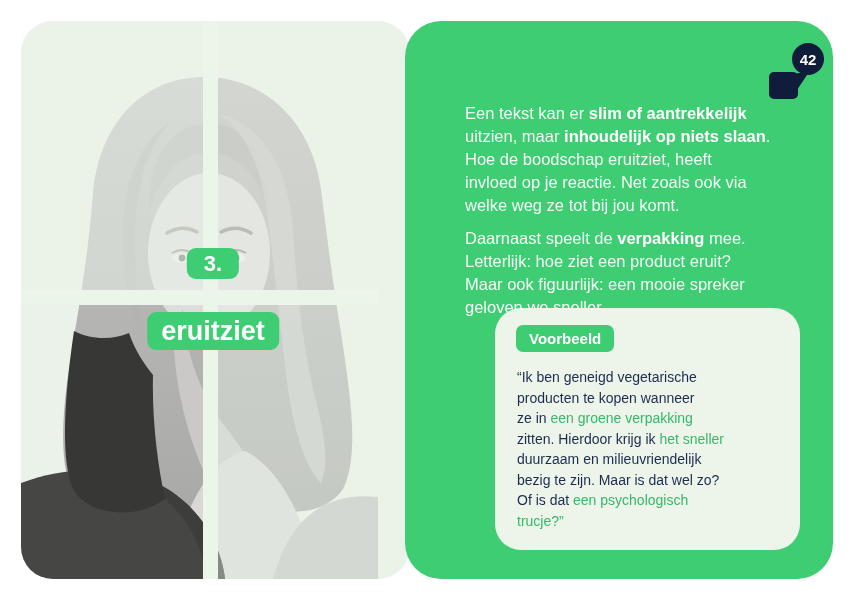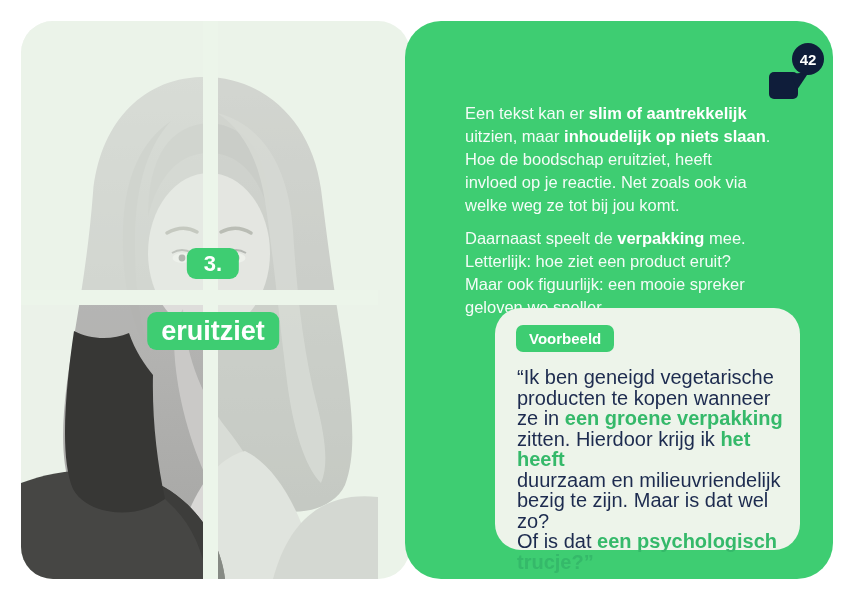--- a/index.html
+++ b/index.html
@@ -51,23 +51,23 @@
     position:absolute;left:62px;top:287px;width:305px;height:242px;
     background:#edf4ea;border-radius:26px;margin-left:28px;
   }
   .chip{
     position:absolute;left:21px;top:17px;height:27px;line-height:27px;
     background:#3ecd72;color:#ffffff;font-weight:bold;font-size:15px;
     padding:0 13px;border-radius:7px;white-space:nowrap;
   }
   .quote{
     position:absolute;left:22px;top:59px;width:280px;
-    color:#1d2b4f;font-size:20px;line-height:20.5px;white-space:pre-line;
+    color:#1d2b4f;font-size:14px;line-height:20.5px;white-space:pre-line;
   }
-  .seg-green{color:#35b96a;font-weight:bold;}
+  .seg-green{color:#35b96a;font-weight:normal;}
   
   .badge{position:absolute;left:763px;top:32px;z-index:4;}
 </style>
 </head>
 <body>
 
 <div class="photo-card">
   <div class="photo-area">
     <svg width="357" height="558" viewBox="0 0 357 558">
       <defs>
@@ -158,21 +158,21 @@
 invloed op je reactie. Net zoals ook via
 welke weg ze tot bij jou komt.</span></p>
 
   <div class="example-card">
     <div class="chip">
       <span>Voorbeeld</span>
     </div>
     <div class="quote"><span>“Ik ben geneigd vegetarische
 producten te kopen wanneer
 ze in </span><span class="seg-green">een groene verpakking</span><span>
-zitten. Hierdoor krijg ik </span><span class="seg-green">het heeft</span><span>
+zitten. Hierdoor krijg ik </span><span class="seg-green">het sneller</span><span>
 duurzaam en milieuvriendelijk
 bezig te zijn. Maar is dat wel zo?
 Of is dat </span><span class="seg-green">een psychologisch
 trucje?”</span></div>
   </div>
 </div>
 
 <div class="badge">
   <svg width="70" height="70" viewBox="0 0 70 70">
     <rect x="6" y="40" width="29" height="27" rx="5" fill="#0f1d3a"></rect>

